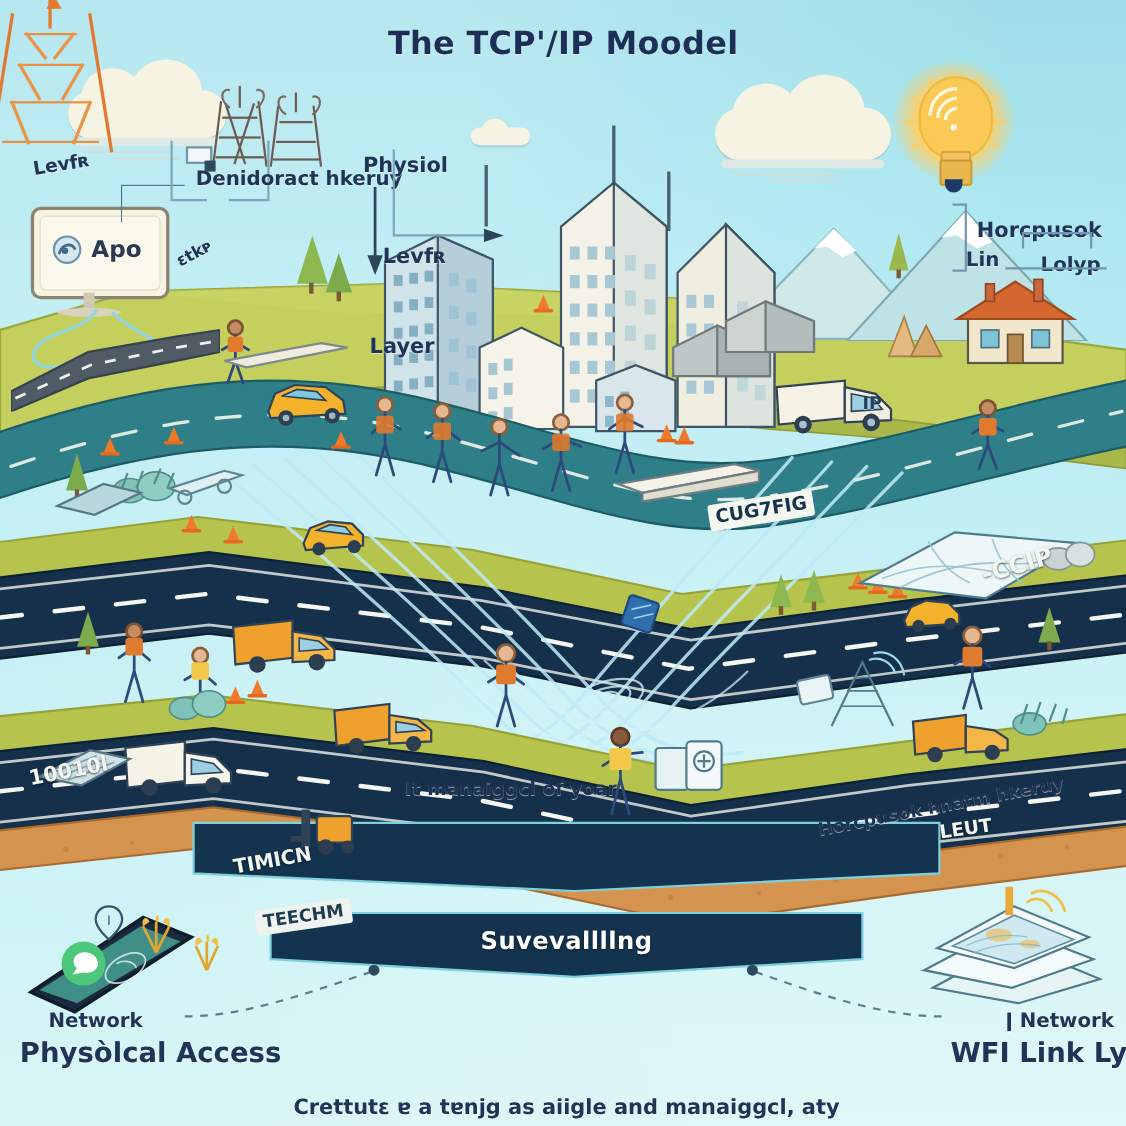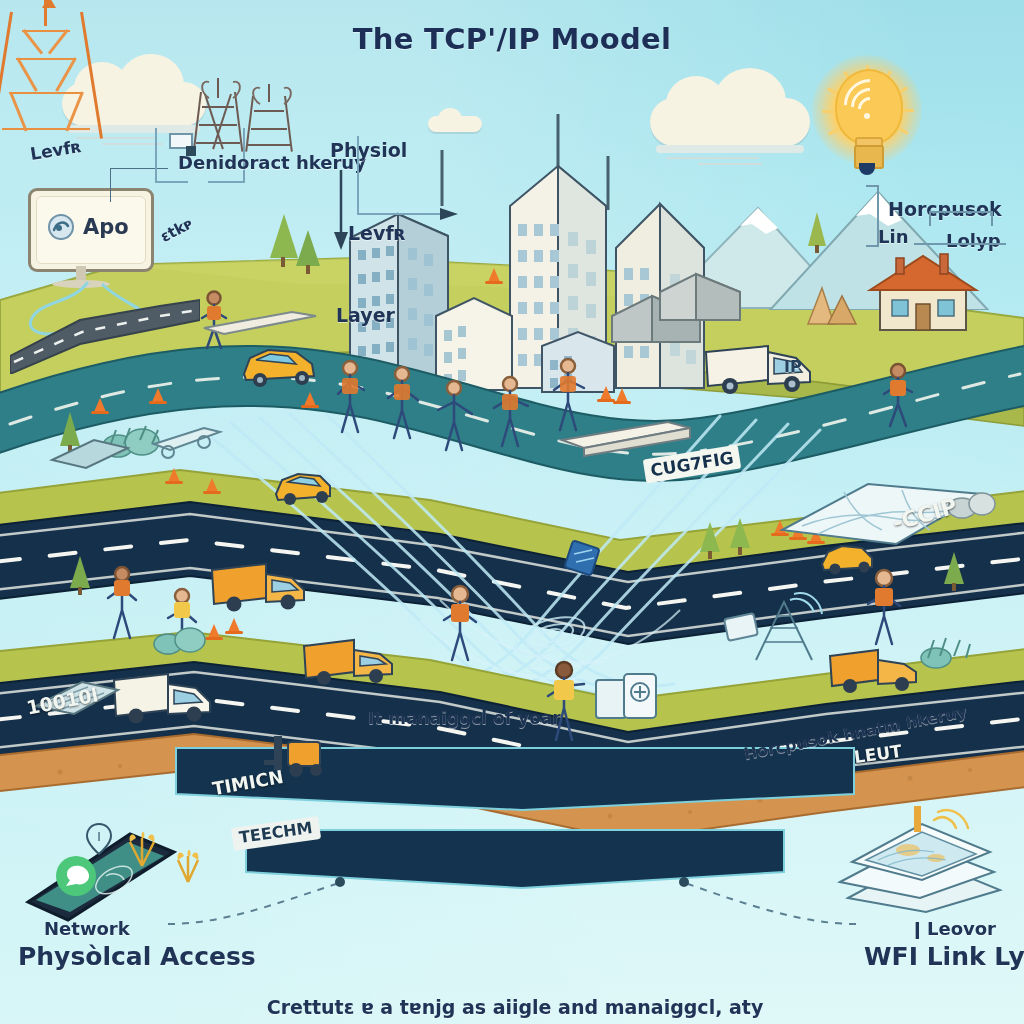--- a/index.html
+++ b/index.html
@@ -395,20 +395,21 @@
     </g>
   </svg>
 
   <svg class="abs" style="left:170px;top:742px;width:690px;height:72px;" viewBox="0 0 690 72">
     <path d="M6,6 L684,6 L684,52 L352,68 L6,52 Z" fill="#14334e" stroke="#7fd0dd" stroke-width="2"></path>
   </svg>
 
   <svg class="abs" style="left:240px;top:826px;width:550px;height:68px;" viewBox="0 0 550 68">
     <path d="M6,4 L544,4 L544,46 L282,62 L6,46 Z" fill="#14334e" stroke="#7fd0dd" stroke-width="2"></path>
   </svg>
+  <div class="bandlabel" style="left:240px;top:844px;width:550px;text-align:center;font-size:22px;">Suvevallllng</div>
 
   <div id="monitor" class="abs">
     <div class="scr"></div>
     <svg style="position:absolute;left:16px;top:22px;width:28px;height:28px;" viewBox="0 0 28 28">
       <circle cx="14" cy="14" r="12" fill="#d7e7f0" stroke="#6f93a8" stroke-width="2"></circle>
       <path d="M7,17 C10,8 18,8 21,13" fill="none" stroke="#3e6d87" stroke-width="2.5" stroke-linecap="round"></path>
       <circle cx="12" cy="15" r="3" fill="#3e6d87"></circle>
     </svg>
     <div class="abs" style="left:52px;top:24px;font-size:21px;font-weight:bold;color:#2a3a52;">Apo</div>
   </div>
@@ -775,21 +776,21 @@
     <circle cx="180" cy="26" r="5" fill="#2b4a5c"></circle>
   </svg>
   <svg class="abs" style="left:654px;top:856px;width:210px;height:74px;" viewBox="0 0 210 74">
     <path d="M202,68 C150,68 96,50 34,28" fill="none" stroke="#5b7f92" stroke-width="2" stroke-dasharray="7 7"></path>
     <circle cx="30" cy="26" r="5" fill="#2b4a5c"></circle>
   </svg>
 
   <div class="anno" style="left:44px;top:918px;font-size:18px;">Network</div>
   <div class="anno" style="left:18px;top:942px;font-size:25px;">Physòlcal Access</div>
 
-  <div class="anno" style="left:914px;top:918px;font-size:18px;">ǀ Leovor</div>
+  <div class="anno" style="left:914px;top:918px;font-size:18px;">ǀ Network</div>
   <div class="anno" style="left:864px;top:942px;font-size:25px;">WFI Link Lyer</div>
 
   <div class="anno" style="left:232px;top:940px;width:566px;text-align:center;font-size:19px;line-height:1.42;">
     <div style="white-space:normal;">Crettutɛ ɐ a tɐnjg as aiigle and manaiggcl, aty reprcbetɛed b agilly</div>
     
   </div>
 
 </div>
 
 </body></html>

